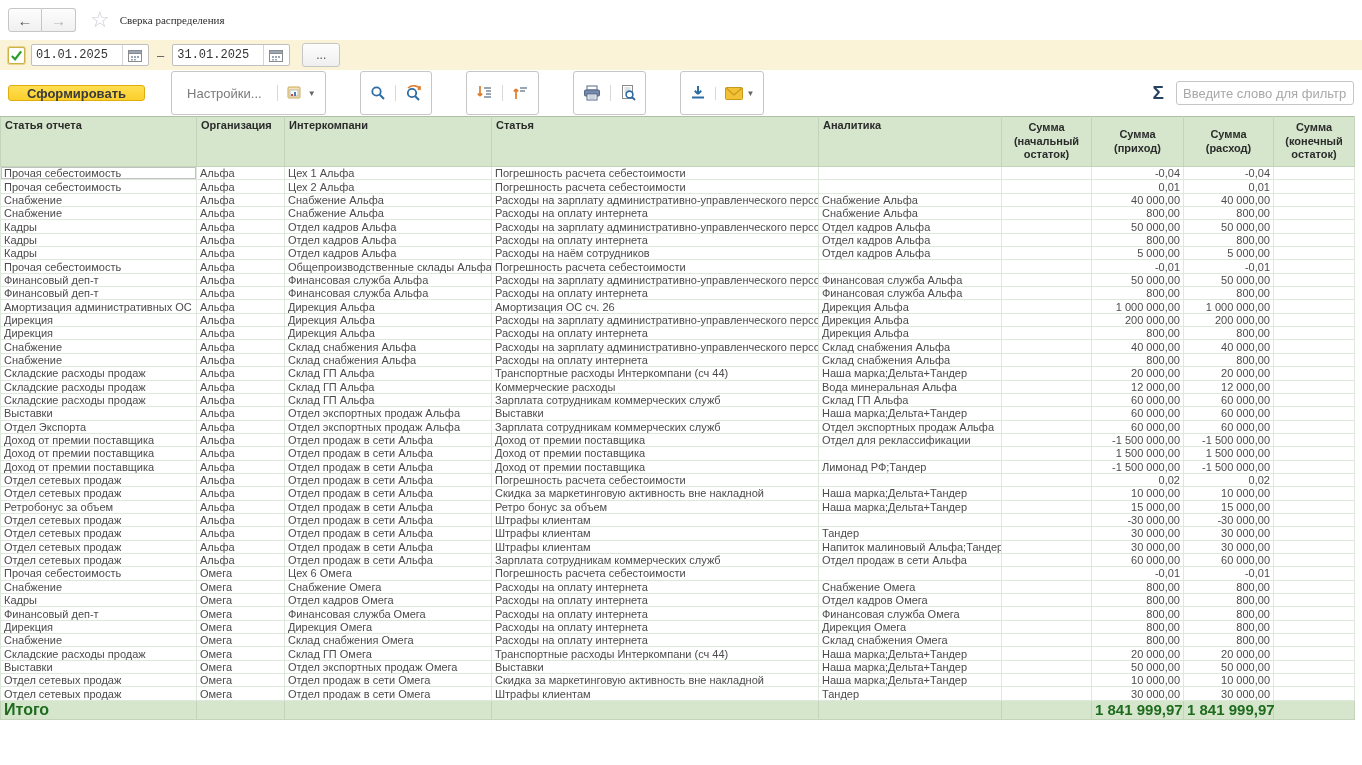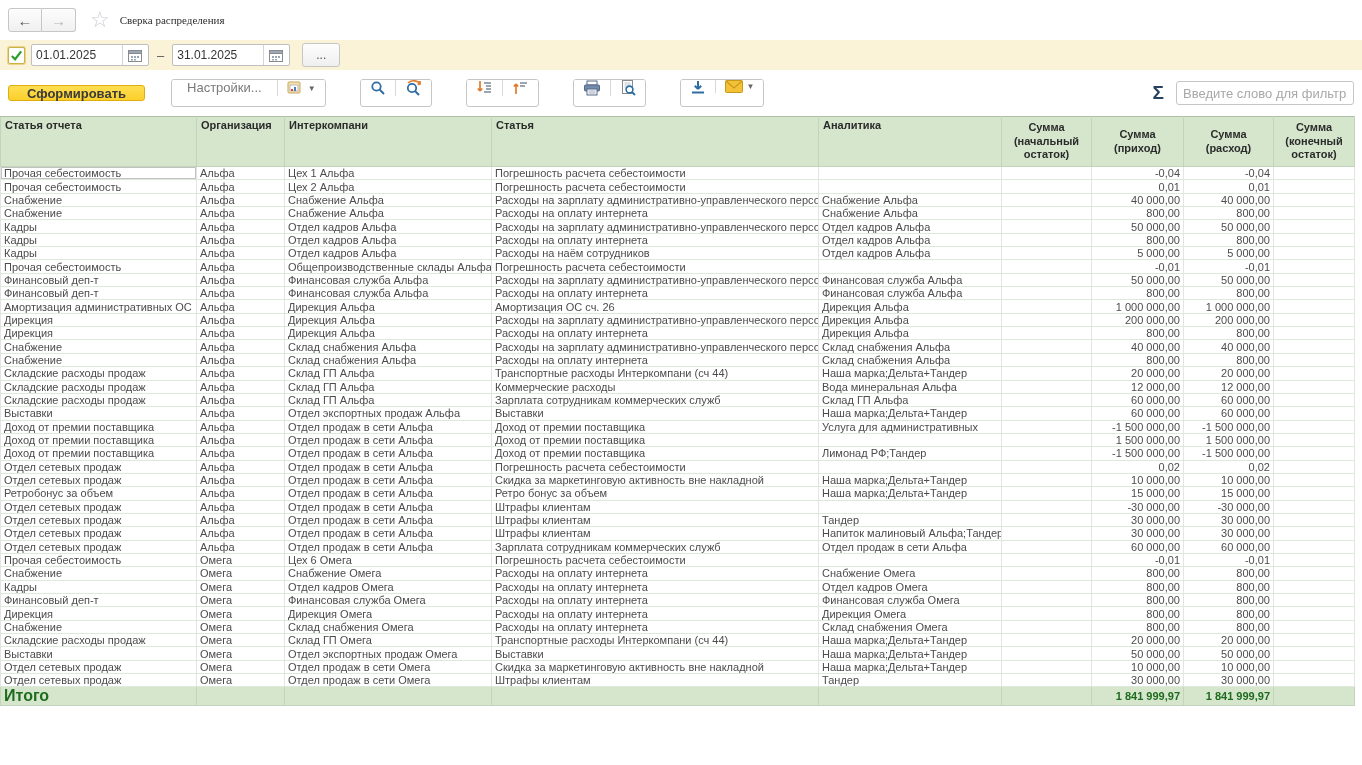--- a/index.html
+++ b/index.html
@@ -11,51 +11,51 @@
   .navbtn { width:34px; height:24px; border:1px solid #c6c6c6; background:linear-gradient(#fdfdfd,#f0f0f0); display:flex; align-items:center; justify-content:center; font-size:15px; color:#555; cursor:pointer; }
   .navbtn.back { border-radius:3px 0 0 3px; }
   .navbtn.fwd  { border-radius:0 3px 3px 0; border-left:none; color:#b5b5b5; }
   .star { font-size:22px; color:#c9cdd4; margin:0 10px 0 14px; }
   .pagetitle { font-size:11px; color:#2f2f2f;font-family:Liberation Serif, serif; }
 
   
   .periodbar { height:30px; background:#fbf3d7; display:flex; align-items:center; padding-left:8px; gap:6px; }
   .chk { width:17px; height:17px; background:#fff; border:1px solid #c9b24a; box-shadow:0 0 0 1px #e9d489; border-radius:2px; display:flex; align-items:center; justify-content:center; cursor:pointer; }
   .chk svg { width:13px; height:13px; }
-  .datefield { display:flex; align-items:center; background:#fff; border:1px solid #bfbfbf; border-radius:2px; height:22px; width:118px; }
+  .datefield { display:flex; align-items:center; background:#fff; border:1px solid #bfbfbf; border-radius:2px; height:22px; width:118px;font-family:Liberation Mono, monospace; }
   .datefield input { border:none; outline:none; width:90px; height:20px; padding:0 4px; font-size:12px; color:#333; font-family:inherit; background:transparent; }
   .calbtn { width:24px; height:20px; border-left:1px solid #d4d4d4; display:flex; align-items:center; justify-content:center; cursor:pointer; }
   .dash { color:#555; font-size:13px; padding:0 2px; }
   .morebtn { width:38px; height:24px; border:1px solid #c6c6c6; border-radius:3px; background:linear-gradient(#fdfdfd,#efefef); color:#555; font-size:12px; display:flex; align-items:center; justify-content:center; cursor:pointer; margin-left:6px; }
 
   
   .toolbar { height:46px; display:flex; align-items:center; padding:0 8px; background:#fff; }
   .btn-generate { background:linear-gradient(#fede52,#fbd02c); border:1px solid #dfae0e; border-radius:3px; height:16px; padding:0 18px; font-size:13px; font-weight:bold; color:#3a3a3a; cursor:pointer; font-family:inherit; }
-  .group { display:flex; align-items:flex-start; border:1px solid #c6c6c6; border-radius:3px; background:#fff; height:28px; overflow:hidden; }
+  .group { display:flex; align-items:center; border:1px solid #c6c6c6; border-radius:3px; background:#fff; height:44px; overflow:hidden; }
   .group + .group { margin-left:34px; }
   .gbtn { display:flex; align-items:center; justify-content:center; padding:0 9px; background:#fff; cursor:pointer; border:none; font-family:inherit; }
   .gbtn + .gbtn { border-left:1px solid #d8d8d8; }
   .gbtn .lbl { font-size:13px; color:#7a7a7a; padding:0 6px; }
   .caret { font-size:8px; color:#666; margin-left:4px; }
   .grp-settings { margin-left:26px; }
   .spacer { flex:1; }
   .sum-symbol { font-size:19px; font-weight:bold; color:#25425f; margin-right:12px; }
   .filterinput { width:178px; height:24px; border:1px solid #c6c6c6; border-radius:3px; padding:0 6px; font-size:13px; color:#333; font-family:inherit; outline:none; }
   .filterinput::placeholder { color:#a8a8a8; }
 
   
   table { border-collapse:collapse; table-layout:fixed; width:1354px; margin-left:0; }
   thead th { background:#d5e6cd; border:1px solid #c2d4ba; border-top:1px solid #aebfa7; font-size:11px; font-weight:bold; color:#2b2b2b; padding:2px 4px; height:50px; }
   thead th.hl { text-align:left; vertical-align:top; }
   thead th.hc { text-align:center; vertical-align:middle; line-height:1.25; }
   tbody td { border:1px solid #dfe8dc; font-size:11px; color:#4c4c4c; height:13.35px; line-height:12px; padding:0 3px; white-space:nowrap; overflow:hidden; }
   tbody td:nth-child(n+6) { text-align:right; }
   tbody tr:first-child td:first-child { box-shadow:inset 0 0 0 1px #c2c2c2; }
   tfoot td { background:#d5e6cd; border:1px solid #c2d4ba; font-size:16px; font-weight:bold; color:#1e6b1e; height:17px; padding:0 3px; white-space:nowrap; }
-  tfoot td:nth-child(n+6) { text-align:right; font-size:11px; }
+  tfoot td:nth-child(n+6) { text-align:left; font-size:15px; }
   svg { display:block; }
 </style>
 </head>
 <body>
 
 <div class="titlebar">
   <div class="navbtns">
     <div class="navbtn back">
         <span>←</span>
       </div>
@@ -415,25 +415,36 @@
         <td>Альфа</td>
         <td>Отдел экспортных продаж Альфа</td>
         <td>Выставки</td>
         <td>Наша марка;Дельта+Тандер</td>
         <td></td>
         <td>60 000,00</td>
         <td>60 000,00</td>
         <td></td>
       </tr>
       <tr>
+        <td>Отдел Экспорта</td>
+        <td>Альфа</td>
+        <td>Отдел экспортных продаж Альфа</td>
+        <td>Зарплата сотрудникам коммерческих служб</td>
+        <td>Отдел экспортных продаж Альфа</td>
+        <td></td>
+        <td>60 000,00</td>
+        <td>60 000,00</td>
+        <td></td>
+      </tr>
+      <tr>
         <td>Доход от премии поставщика</td>
         <td>Альфа</td>
         <td>Отдел продаж в сети Альфа</td>
         <td>Доход от премии поставщика</td>
-        <td>Услуга для административных</td>
+        <td>Отдел для реклассификации</td>
         <td></td>
         <td>-1 500 000,00</td>
         <td>-1 500 000,00</td>
         <td></td>
       </tr>
       <tr>
         <td>Доход от премии поставщика</td>
         <td>Альфа</td>
         <td>Отдел продаж в сети Альфа</td>
         <td>Доход от премии поставщика</td>

